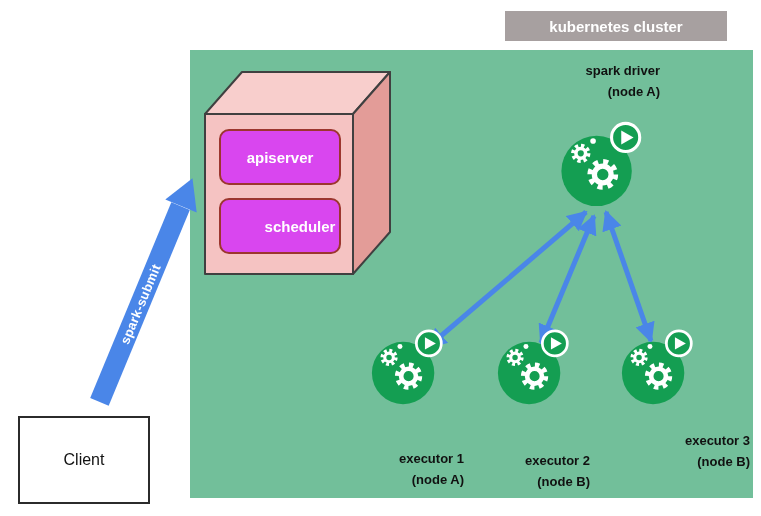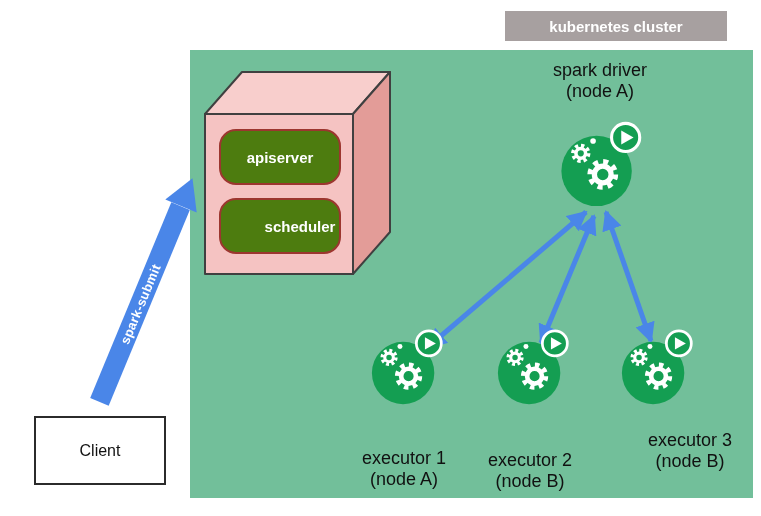--- a/index.html
+++ b/index.html
@@ -11,53 +11,53 @@
   
   .cluster-region { position:absolute; left:190px; top:50px; width:563px; height:448px; background:#72bf9a; }
   .cluster-label { position:absolute; left:505px; top:11px; width:222px; height:30px; background:#a7a0a0;
                    color:#ffffff; font-weight:bold; font-size:15px;
                    display:flex; align-items:center; justify-content:center; }
 
   
   .overlay { position:absolute; left:0; top:0; width:761px; height:516px; pointer-events:none; }
 
   
-  .red-box { position:absolute; width:122px; height:56px; background:#4d7c0f; border:2px solid #9c362f;
-             border-radius:17px; color:#ffffff; font-weight:bold; font-size:15px;
+  .red-box { position:absolute; width:122px; height:56px; background:#d946ef; border:2px solid #9c362f;
+             border-radius:10px; color:#ffffff; font-weight:bold; font-size:15px;
              display:flex; align-items:center; justify-content:center; }
   .red-box.apiserver { left:219px; top:129px; }
   .red-box.scheduler { left:219px; top:198px;padding-left:40px; }
 
   
   .pod { position:absolute; color:#149e52; }
   .pod.driver   { left:557px; top:118px; }
   .pod.exec-1   { left:368px; top:326px; }
   .pod.exec-2   { left:494px; top:326px; }
   .pod.exec-3   { left:618px; top:326px; }
 
   
-  .node-label { position:absolute; width:120px; text-align:center; font-size:18px; line-height:21px; color:#111111; }
+  .node-label { position:absolute; width:120px; text-align:right; font-size:13px; line-height:21px; color:#111111;font-weight:bold; }
   .node-label span { display:block; }
   .driver-label { left:540px; top:60px; }
   .exec-1-label { left:344px; top:448px; }
   .exec-2-label { left:470px; top:430px;margin-top:20px; }
   .exec-3-label { left:630px; top:430px; }
 
   
   .submit-shaft { position:absolute; left:34px; top:294px; width:212px; height:20px; background:#4a86e8;
                   transform:rotate(-67.5deg); display:flex; align-items:center; justify-content:center;
                   color:#ffffff; font-weight:bold; font-size:13px; letter-spacing:0.3px; white-space:nowrap; }
   .submit-head { position:absolute; left:181px; top:189px; width:0; height:0;
                  border-left:30px solid #4a86e8; border-top:17px solid transparent; border-bottom:17px solid transparent;
                  transform-origin:0 17px; transform:rotate(-67.5deg); }
 
   
-  .client-box { position:absolute; left:18px; top:416px; width:132px; height:69px; background:#ffffff;
+  .client-box { position:absolute; left:18px; top:416px; width:132px; height:88px; background:#ffffff;
                 border:2px solid #2b2b2b; display:flex; align-items:center; justify-content:center;
-                font-size:16px; color:#111111;margin-left:16px; }
+                font-size:16px; color:#111111; }
 
   .hidden-defs { position:absolute; width:0; height:0; overflow:hidden; }
 </style>
 </head>
 <body>
 
 <svg class="hidden-defs" aria-hidden="true">
   <defs>
     <symbol id="spark-pod-icon" viewBox="0 0 100 102">
       <circle cx="45" cy="60" r="40" fill="currentColor"></circle>

